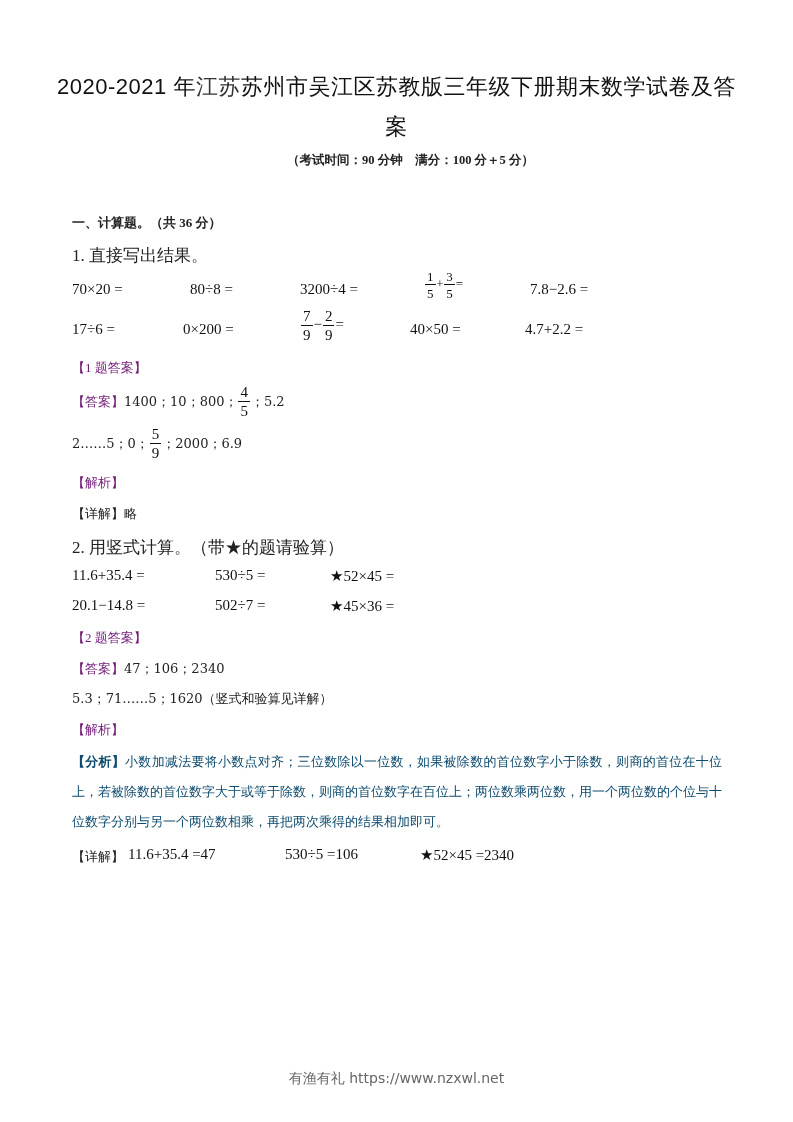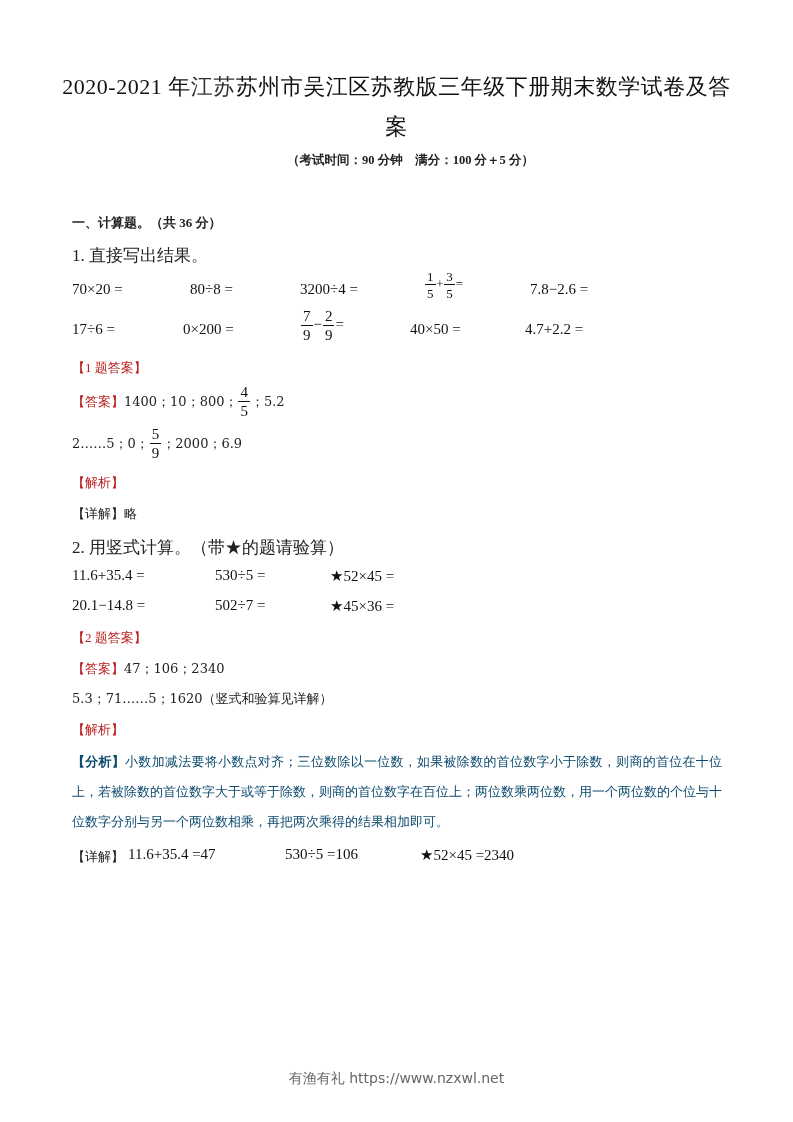--- a/index.html
+++ b/index.html
@@ -5,33 +5,33 @@
     html, body { margin: 0; padding: 0; background: #ffffff; }
     body {
       width: 793px; height: 1122px; position: relative; overflow: hidden;
       font-family: "Liberation Serif", "DejaVu Serif", serif;
       color: #111;
     }
     .page { position: absolute; left: 0; top: 0; width: 793px; height: 1122px; }
     .abs { position: absolute; white-space: nowrap; }
     .title {
       left: 0; width: 793px; text-align: center;
-      font-size: 22px; font-family: Liberation Serif, serif;
+      font-size: 22px; font-family: Liberation Sans, sans-serif;
       letter-spacing: 0.5px; color: #111;
     }
     .title .light { font-weight: normal; color: #333; }
     .subtitle { left: 0; width: 793px; text-align: center; font-size: 12.5px; font-weight: bold; color: #222; }
     .bold-line { font-size: 13px; font-weight: bold; color: #222; }
     .normal-line { font-size: 17px; color: #222; }
     .math { font-family: "Liberation Serif", serif; font-size: 15px; color: #111; }
     .frac { display: inline-flex; flex-direction: column; align-items: center; vertical-align: middle; line-height: 1; margin: 0 1px; }
     .frac .num { border-bottom: 1px solid #111; padding: 0 2px 1px 2px; }
     .frac .den { padding-top: 2px; }
     .frac.small { font-size: 13px; }
-    .blue-label { color: #b91c1c; font-size: 13px; }
+    .blue-label { color: #701a75; font-size: 13px; }
     .answer-text { font-size: 13px; color: #222; font-family: "DejaVu Serif", serif; }
     .para { left: 72px; width: 650px; font-size: 13px; color: #0c4a6e; line-height: 30px; white-space: normal; text-align: justify; }
     .footer { left: 0; width: 793px; text-align: center; font-family: "DejaVu Sans", sans-serif; font-size: 14px; color: #666; }
   </style>
 </head>
 <body>
 
 <div class="page">
 
   <div class="abs title" style="top:72px;">

